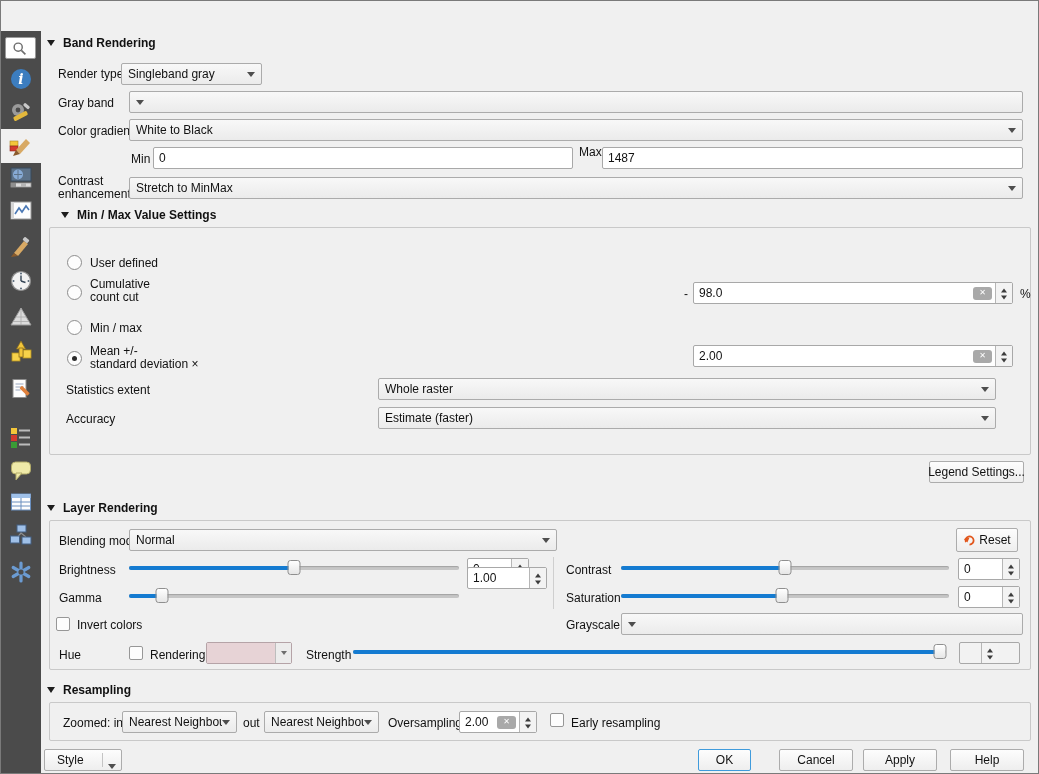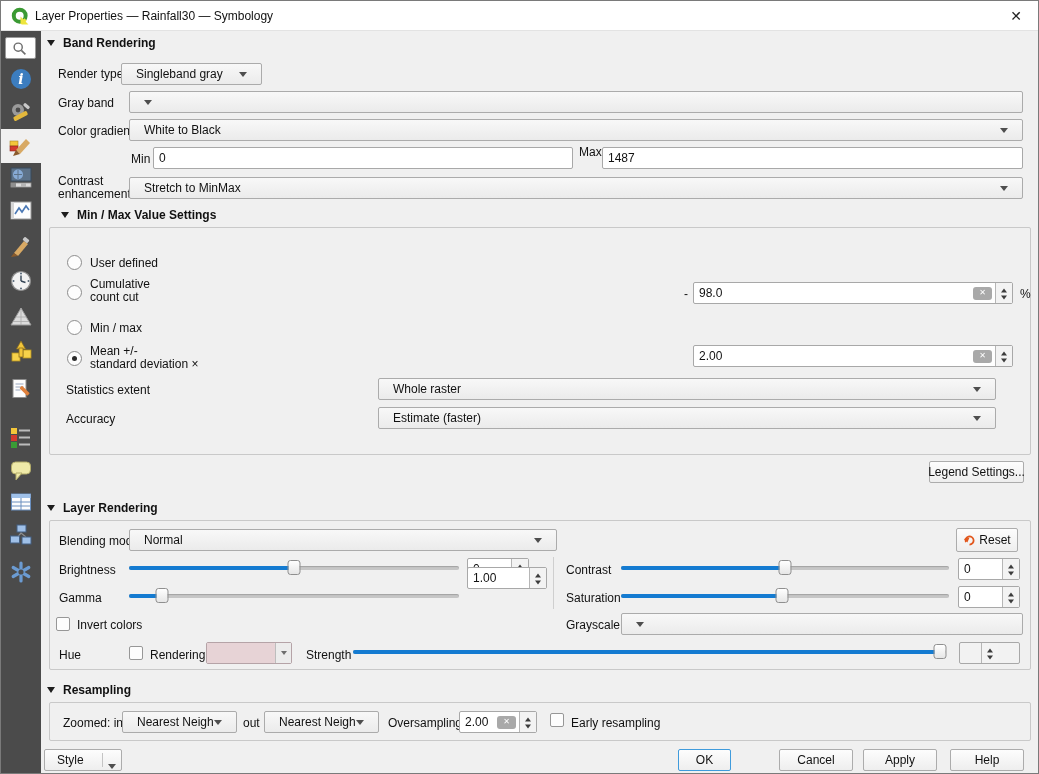--- a/index.html
+++ b/index.html
@@ -17,21 +17,21 @@
   .sideicon{left:8px;width:24px;height:24px;}
   .searchbox{left:4px;top:6px;width:31px;height:22px;background:#fff;border:1px solid #9a9a9a;border-radius:2px;}
   
   .sechdr{font-weight:bold;white-space:nowrap;}
   .tri{width:0;height:0;border:4px solid transparent;border-top:6px solid #1d1d1d;}
   .panel{border:1px solid #c9c9c9;border-radius:2px;}
   .lbl{white-space:nowrap;}
   .lbl2{white-space:nowrap;line-height:13px;}
   
   .combo{height:22px;background:linear-gradient(#f8f8f8,#ebebeb);border:1px solid #ababab;border-radius:2px;
-         display:flex;align-items:center;padding:0 14px;}
+         display:flex;align-items:center;padding:0 6px;}
   .combo .ct{flex:1;white-space:nowrap;overflow:hidden;}
   .carrow{width:0;height:0;border:4px solid transparent;border-top:5px solid #4e4e4e;margin-top:5px;flex:none;}
   
   .field{height:22px;background:#fff;border:1px solid #a8a8a8;border-radius:2px;display:flex;align-items:center;padding:0 5px;}
   .field .ct{flex:1;white-space:nowrap;overflow:hidden;}
   .spinbox{height:22px;background:#fff;border:1px solid #a8a8a8;border-radius:2px;display:flex;align-items:center;}
   .spinbox .ct{flex:1;padding:0 5px;white-space:nowrap;overflow:hidden;}
   .clear-ic{flex:none;width:19px;height:13px;background:#a9a9a9;border-radius:3px;margin-right:3px;position:relative;}
   .clear-ic::before{content:"✕";position:absolute;left:50%;top:50%;transform:translate(-50%,-52%);color:#fff;font-size:8px;}
   .sparr{flex:none;width:16px;height:100%;border-left:1px solid #b6b6b6;display:flex;flex-direction:column;background:#f3f3f3;}
@@ -63,29 +63,20 @@
   .sw-fill{flex:1;background:#e7d3d6;border-radius:1px;}
   .sw-arr{flex:none;width:15px;background:#ececec;border-left:1px solid #bdbdbd;position:relative;}
   .sw-arr::after{content:"";position:absolute;left:50%;top:50%;transform:translate(-50%,-30%);
       border:3.5px solid transparent;border-top:4.5px solid #6e6e6e;}
 </style>
 </head>
 <body>
 
 <div class="window">
 
-  <div class="abs titlebar">
-    <svg class="abs" style="left:10px;top:6px" width="19" height="19" viewBox="0 0 24 24">
-      <circle cx="11" cy="11" r="7.5" fill="none" stroke="#3b9a33" stroke-width="5"></circle>
-      <polygon points="12,12 22,22 13.5,22 12,20.5" fill="#eee53c"></polygon>
-      <rect x="15" y="15" width="4" height="4" fill="#eee53c" transform="rotate(45 17 17)"></rect>
-    </svg>
-    <span class="abs title">Layer Properties — Rainfall30 — Symbology</span>
-    <div class="abs close-btn"></div>
-  </div>
 
   <div class="abs sidebar">
     <div class="abs selband" style="top:98px"></div>
     <div class="abs searchbox">
       <svg width="18" height="18" style="margin:2px 0 0 5px" viewBox="0 0 20 20">
         <circle cx="8" cy="8" r="4.5" fill="none" stroke="#6e6e6e" stroke-width="1.6"></circle>
         <line x1="11.5" y1="11.5" x2="16" y2="16" stroke="#6e6e6e" stroke-width="1.8"></line>
       </svg>
     </div>
 
@@ -412,21 +403,21 @@
       </span>
   </div>
   <div class="abs check" style="left:549px;top:712px"></div>
   <span class="abs lbl" style="left:570px;top:715px">Early resampling</span>
 
   <div class="abs btn" style="left:43px;top:748px;width:78px;justify-content:flex-start;padding-left:12px">
     <span>Style</span>
     <span style="position:absolute;right:18px;top:3px;bottom:3px;width:1px;background:#c4c4c4"></span>
     <span class="carrow" style="position:absolute;right:5px;top:9px"></span>
   </div>
-  <div class="abs btn default" style="left:677px;top:748px;width:53px">
+  <div class="abs btn default" style="left:697px;top:748px;width:53px">
     <span>OK</span>
   </div>
   <div class="abs btn" style="left:778px;top:748px;width:74px">
     <span>Cancel</span>
   </div>
   <div class="abs btn" style="left:862px;top:748px;width:74px">
     <span>Apply</span>
   </div>
   <div class="abs btn" style="left:949px;top:748px;width:74px">
     <span>Help</span>

